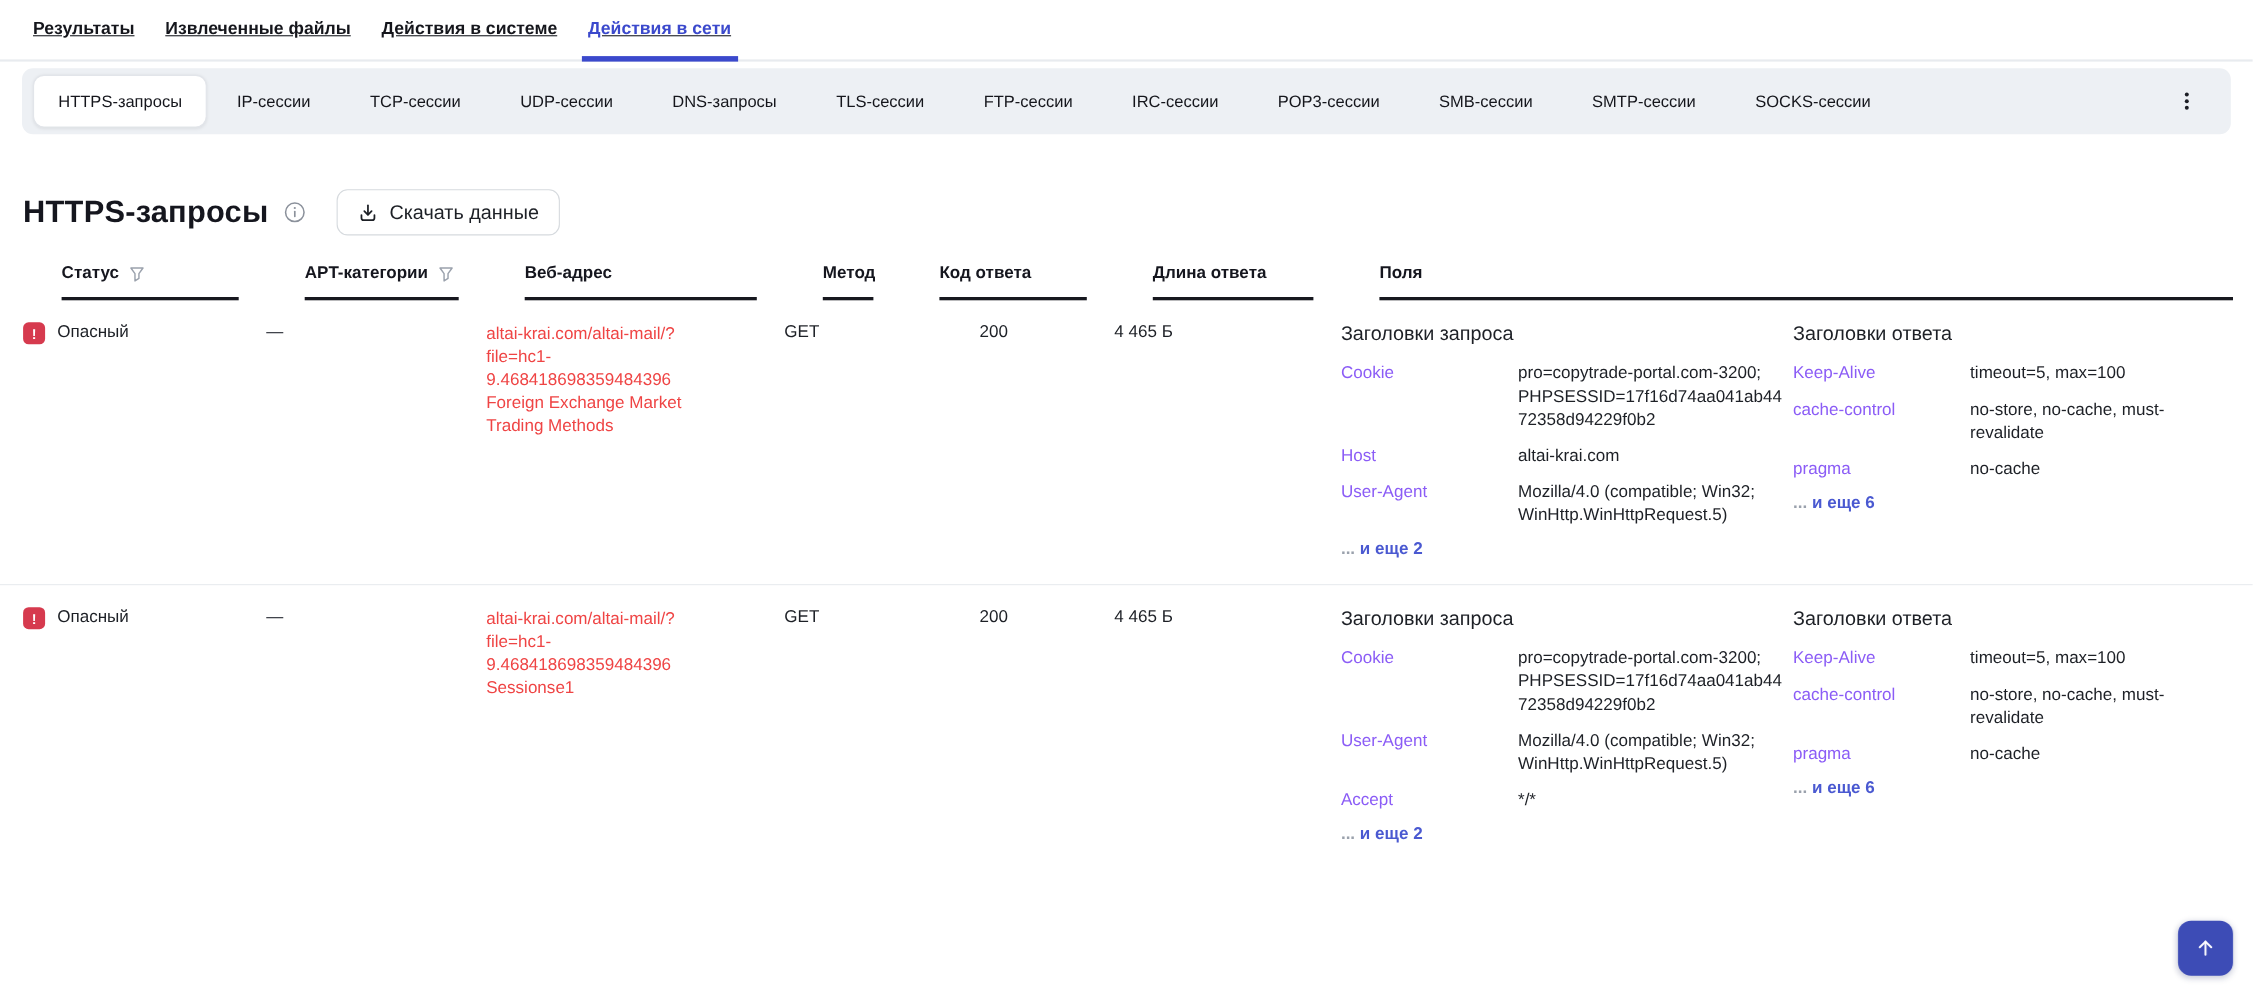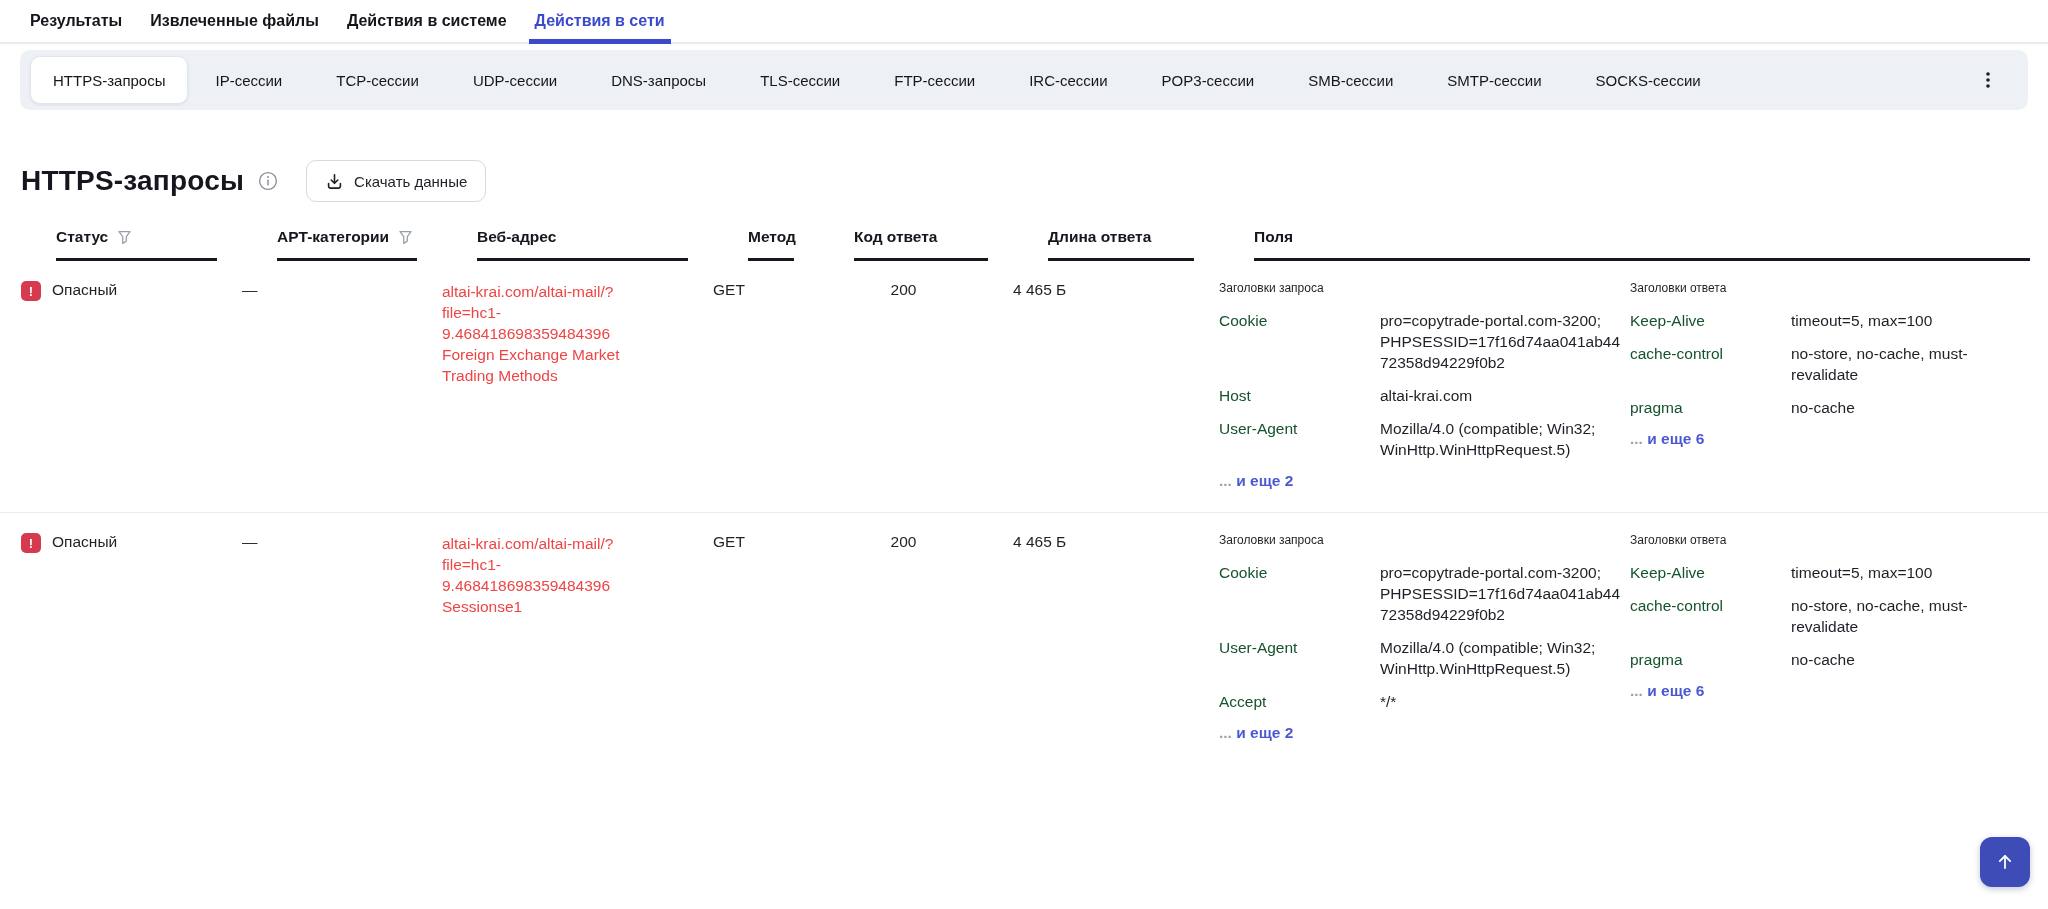--- a/index.html
+++ b/index.html
@@ -1,21 +1,21 @@
 <!DOCTYPE html>
 <html><head>
 <meta charset="utf-8">
 <style>
   * { margin:0; padding:0; box-sizing:border-box; }
   html,body { width:2048px; height:909px; overflow:hidden; background:#ffffff;
     font-family:"Liberation Sans", sans-serif; color:#1d2026; }
 
   
-  .top-tabs { display:flex; gap:28px; padding-left:30px; height:44px;
-    align-items:center; border-bottom:2px solid #e8ebef; }
+  .top-tabs { display:flex; gap:28px; padding-left:30px; height:56px;
+    align-items:center; border-bottom:2px solid #e8ebef;text-decoration:underline; }
   .top-tab { position:relative; font-size:16px; font-weight:700; color:#15161c;
     height:100%; display:flex; align-items:center; cursor:pointer; white-space:nowrap; }
   .top-tab.active { color:#3b49cc; }
   .top-tab.active::after { content:""; position:absolute; left:-6px; right:-6px;
     bottom:-2px; height:5px; background:#3b49cc; }
 
   
   .pillbar { margin:6px 20px 0 20px; height:60px; background:#edf0f4;
     border-radius:10px; display:flex; align-items:center; padding:0 10px; }
   .pill { font-size:15px; font-weight:500; color:#15161c; padding:0 27px; height:48px;
@@ -24,21 +24,21 @@
     box-shadow:0 1px 3px rgba(20,22,30,.08); padding:0 22px; }
   .pill-kebab { margin-left:auto; margin-right:14px; width:32px; height:40px;
     display:flex; align-items:center; justify-content:center; cursor:pointer; }
 
   
   .heading { display:flex; align-items:center; gap:14px; margin:50px 0 0 21px; }
   .heading h1 { font-size:28px; font-weight:700; color:#15161e; letter-spacing:.2px; }
   .info-icon { width:20px; height:20px; display:flex; cursor:pointer; }
   .dl-btn { margin-left:14px; height:42px; display:flex; align-items:center; gap:10px;
     padding:0 18px; border:1px solid #d6dade; border-radius:10px; background:#fff;
-    font-size:15px; font-weight:500; color:#1d2026; cursor:pointer; }
+    font-size:18px; font-weight:500; color:#1d2026; cursor:pointer; }
 
   
   .tgrid { display:grid; grid-template-columns:196px 175px 246px 81px 169px 181px 1fr;
     column-gap:25px; padding:0 18px 0 21px; }
   .thead { margin-top:26px; }
   .th { font-size:15.5px; font-weight:700; color:#15161e; padding-bottom:12px;
     border-bottom:3px solid #17181f; display:flex; align-items:center; gap:8px;margin-left:35px; }
   .th.num { }
   .filter-icon { width:17px; height:17px; display:flex; cursor:pointer; }
 
@@ -50,24 +50,24 @@
     color:#fff; font-weight:700; font-size:13px; display:flex; align-items:center;
     justify-content:center; flex:0 0 auto; }
   .apt-cell { color:#2a2e36; }
   .url-cell a { color:#ef4444; text-decoration:none; display:block; line-height:21px;
     overflow-wrap:anywhere; width:222px; cursor:pointer; }
   .num-cell { text-align:center; white-space:nowrap; }
   .len-cell { white-space:nowrap; }
 
   
   .fields { display:grid; grid-template-columns:401px 1fr; column-gap:10px; }
-  .hblock .htitle { font-size:12px; color:#1d2026; margin-bottom:15px; }
+  .hblock .htitle { font-size:18px; color:#1d2026; margin-bottom:15px; }
   .hitem { display:grid; grid-template-columns:145px 1fr; column-gap:16px;
     margin-bottom:12px; }
-  .hname { color:#14532d; line-height:21px; }
+  .hname { color:#8b5cf6; line-height:21px; }
   .hval { color:#1d2026; line-height:21px; overflow-wrap:anywhere; }
   .more-link { margin-top:6px; font-size:15.5px; cursor:pointer;font-weight:bold; }
   .more-link .dots { color:#9aa1ac; }
   .more-link .lbl { color:#4a59d1; }
 
   
   .scroll-top { position:fixed; right:18px; bottom:22px; width:50px; height:50px;
     background:#3d4cb6; border-radius:12px; display:flex; align-items:center;
     justify-content:center; cursor:pointer; box-shadow:0 2px 6px rgba(20,30,90,.25); }
 </style>

